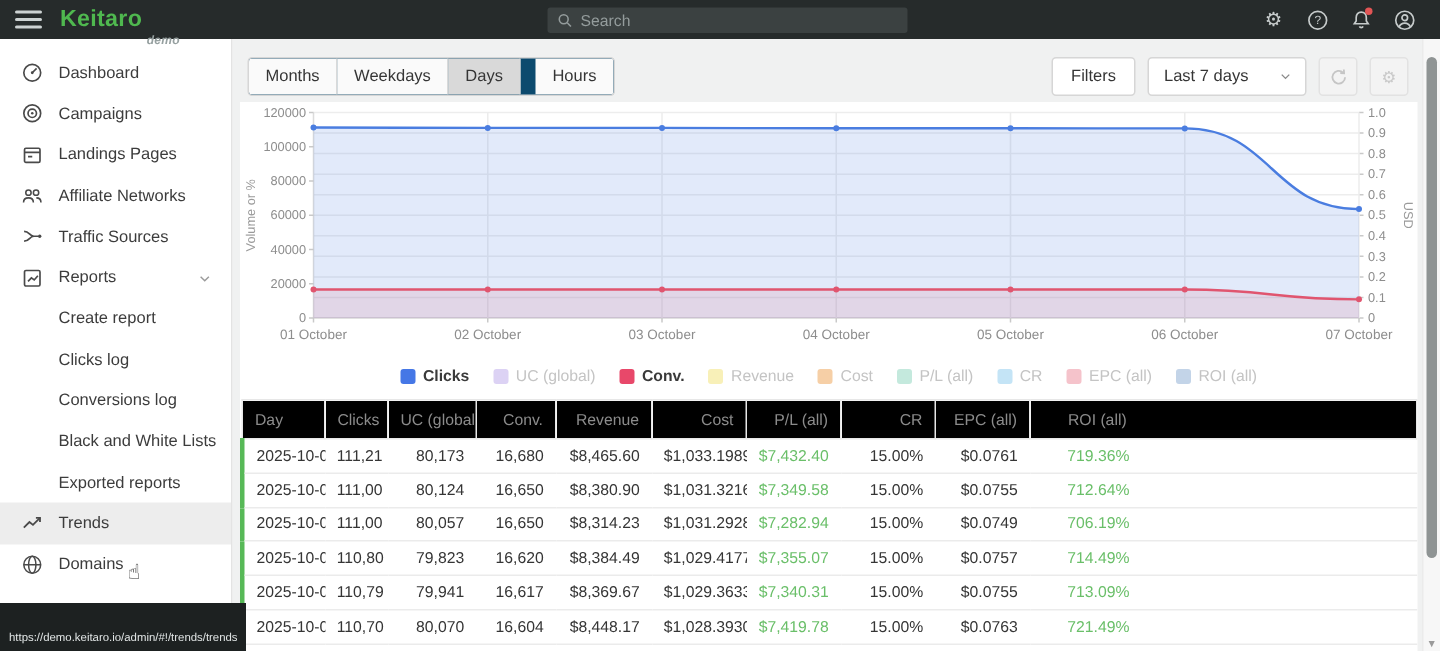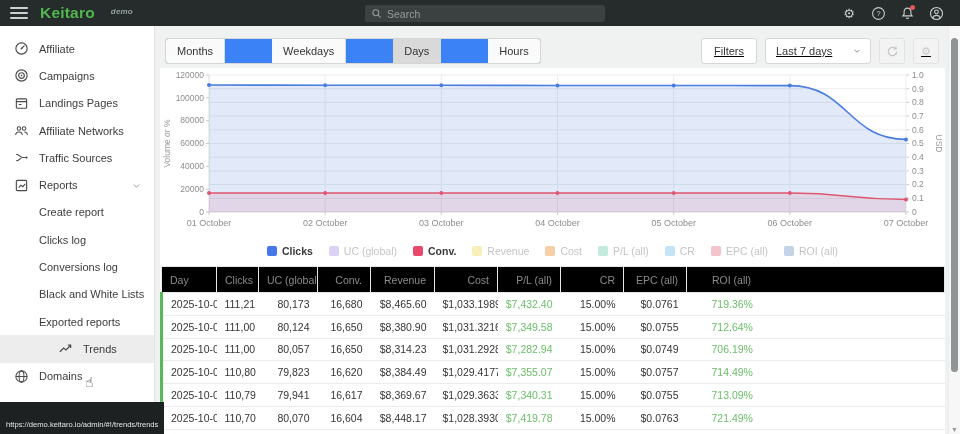--- a/index.html
+++ b/index.html
@@ -8,64 +8,64 @@
   .uni { font-family:"DejaVu Sans", sans-serif; }
 
   
   .topbar { position:absolute; left:0; top:0; width:960px; height:26px;
     background:#262b2b; display:flex; align-items:center; z-index:30; }
   .hamburger { width:18px; height:12px; margin-left:10px; display:flex;
     flex-direction:column; justify-content:space-between; cursor:pointer; }
   .hamburger span { display:block; height:2px; background:#ccd2d2; border-radius:1px; }
   .logo { margin-left:12px; font-size:15.5px; font-weight:700; color:#4fb84f;
     letter-spacing:.2px; cursor:pointer; }
-  .logo-badge { font-size:8px; color:#96a0a0; margin-left:16px; vertical-align:top;
-    position:relative; top:3px;font-style:italic; }
+  .logo-badge { font-size:8px; color:#96a0a0; margin-left:3px; vertical-align:top;
+    position:relative; top:18px;font-style:italic; }
   .search { position:absolute; left:365px; top:5px; width:240px; height:17px;
     background:#3b4141; border-radius:2px; display:flex; align-items:center; padding:0 6px; }
   .search svg { flex:0 0 auto; }
   .search input { flex:1; background:transparent; border:none; outline:none;
     color:#cfd4d4; font-size:10.5px; margin-left:5px; font-family:"Liberation Sans",sans-serif; }
   .search input::placeholder { color:#949c9c; }
   .tb-icons { position:absolute; right:16px; top:0; height:26px; display:flex;
     align-items:center; gap:13px; color:#c6cbcb; }
   .tb-ic { position:relative; width:16px; height:16px; display:flex;
     align-items:center; justify-content:center; cursor:pointer; }
   .tb-ic .gear-glyph { font-size:13px; line-height:1; color:#c6cbcb; }
   .bell-dot { position:absolute; right:0; top:0; width:5px; height:5px;
     border-radius:50%; background:#e25555; }
 
   
   .sidebar { position:absolute; left:0; top:26px; width:155px; height:408px;
     background:#ffffff; border-right:1px solid #e3e3e3; padding-top:9px; z-index:10; }
   .sb-item { height:27.3px; display:flex; align-items:center; font-size:11px;
     color:#3c3c3c; cursor:pointer; }
-  .sb-item.active { background:#ededed;padding-left:44px; }
+  .sb-item.active { background:#ededed; }
   .sb-ic { width:16px; margin-left:13px; display:flex; align-items:center;
     justify-content:center; color:#4a4a4a; }
   .sb-lb { margin-left:10px; white-space:nowrap; }
   .sb-item.sub .sb-lb { margin-left:39px; }
   .sb-chev { margin-left:auto; margin-right:12px; color:#9a9a9a; display:flex; }
 
   
   .statusbar { position:absolute; left:0; bottom:0; height:14px; line-height:14px;
     background:#1d2121; color:#e2e6e6; font-size:7.6px; padding:16px 6px; z-index:40;
     white-space:nowrap; }
 
   
   .main { position:absolute; left:155px; top:26px; width:790px; height:408px; }
   .toolbar { position:absolute; left:10px; right:6px; top:12px; height:26px;
     display:flex; align-items:center; }
   .tabs { display:inline-flex; border:1px solid #d6d6d6; border-radius:3px;
-    overflow:hidden; background:#3b82f6; height:26px;gap:47px; }
+    overflow:hidden; background:#0c4a6e; height:26px; }
   .tab { padding:0 11px; font-size:11px; color:#353535; display:flex;
     align-items:center; cursor:pointer; border-right:1px solid #d9d9d9; background:#fafafa; }
-  .tab:last-child { border-right:none; }
+  .tab:last-child { border-right:none;margin-left:10px; }
   .tab.active { background:#d9d9d9; }
-  .tb-right { margin-left:auto; display:flex; align-items:flex-end; gap:8px;text-decoration:underline; }
+  .tb-right { margin-left:auto; display:flex; align-items:flex-end; gap:8px; }
   .btn { height:26px; padding:0 12px; background:#ffffff; border:1px solid #d6d6d6;
     border-radius:3px; font-size:11px; color:#353535; display:flex; align-items:center;
     cursor:pointer; }
   .select { height:26px; width:106px; background:#ffffff; border:1px solid #d6d6d6;
     border-radius:3px; font-size:11px; color:#353535; display:flex; align-items:center;
     padding:0 8px 0 10px; cursor:pointer; }
   .select .chev { margin-left:auto; color:#8a8a8a; display:flex; }
   .icon-btn { width:26px; height:26px; background:#f3f3f3; border:1px solid #e2e2e2;
     border-radius:3px; display:flex; align-items:center; justify-content:center;
     cursor:pointer; color:#c5c5c5; }
@@ -159,21 +159,21 @@
 
 <nav class="sidebar">
     <div class="sb-item">
       <span class="sb-ic">
         <svg width="15" height="15" viewBox="0 0 16 16">
           <circle cx="8" cy="8" r="6" fill="none" stroke="currentColor" stroke-width="1.2"></circle>
           <path d="M8 8l3.1-3.1" stroke="currentColor" stroke-width="1.2"></path>
           <circle cx="8" cy="8" r="1" fill="currentColor"></circle>
         </svg>
       </span>
-      <span class="sb-lb">Affiliate</span>
+      <span class="sb-lb">Dashboard</span>
     </div>
     <div class="sb-item">
       <span class="sb-ic">
         <svg width="15" height="15" viewBox="0 0 16 16">
           <circle cx="8" cy="8" r="6" fill="none" stroke="currentColor" stroke-width="1.2"></circle>
           <circle cx="8" cy="8" r="3" fill="none" stroke="currentColor" stroke-width="1.2"></circle>
           <circle cx="8" cy="8" r=".9" fill="currentColor"></circle>
         </svg>
       </span>
       <span class="sb-lb">Campaigns</span>

